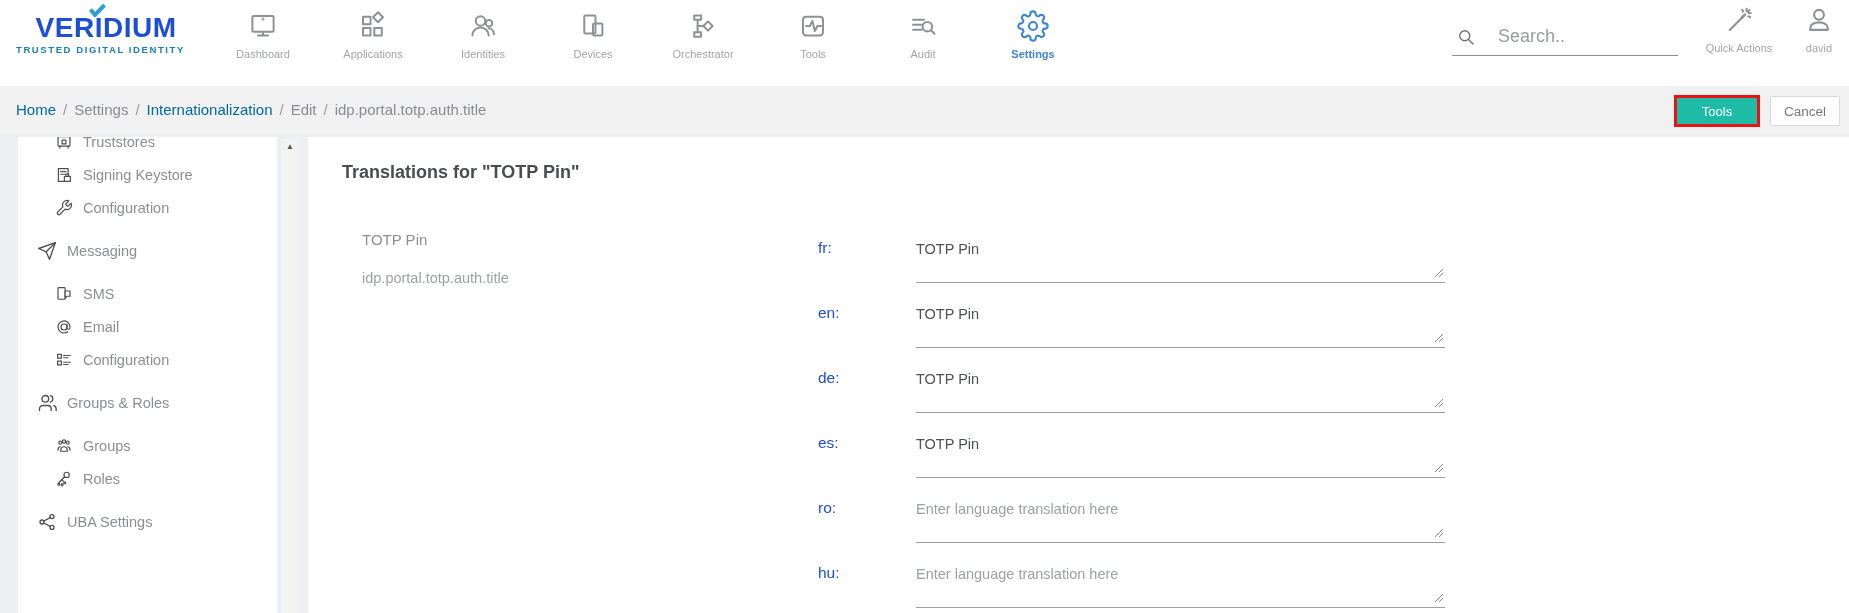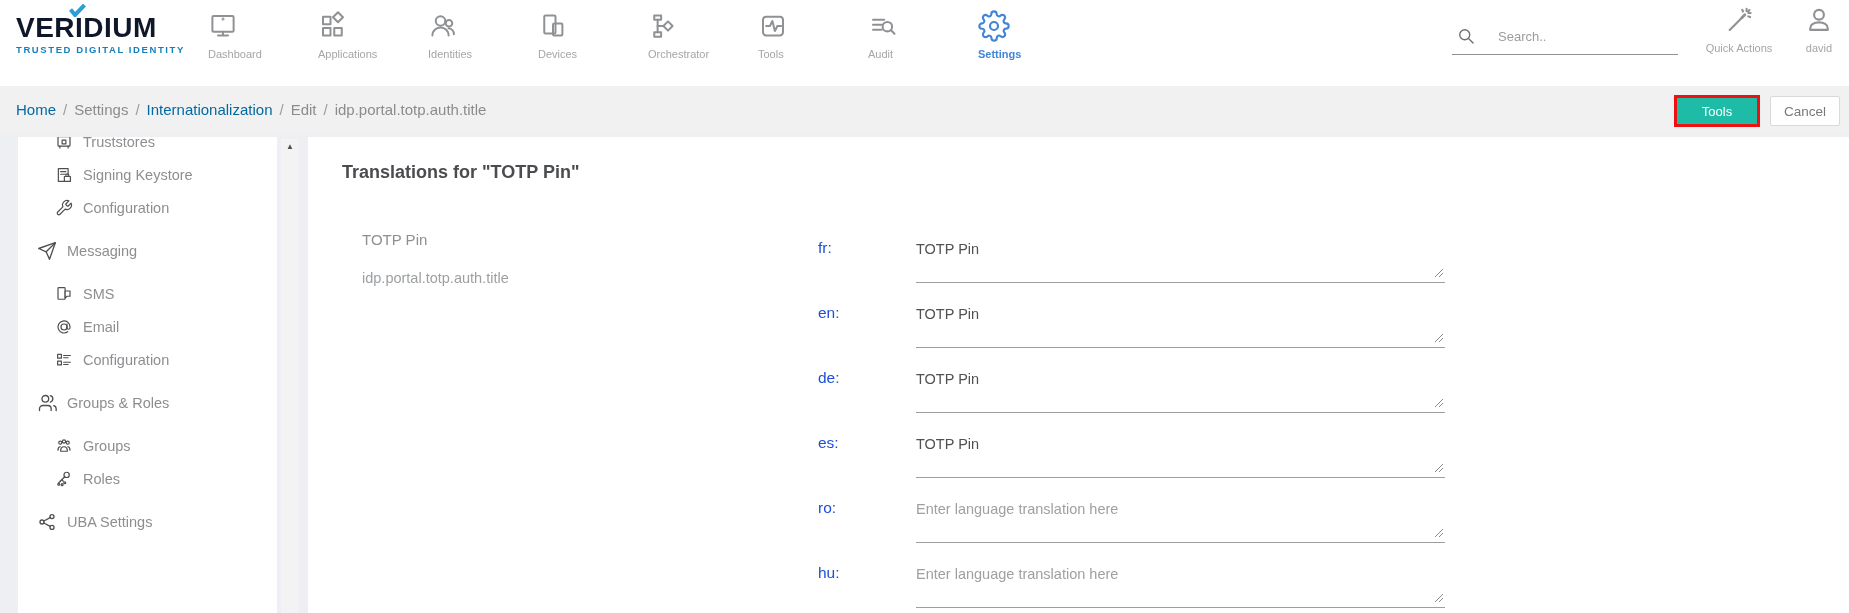--- a/index.html
+++ b/index.html
@@ -2,37 +2,37 @@
 <html><head>
 <meta charset="utf-8">
 <style>
   * { margin:0; padding:0; box-sizing:border-box; }
   html,body { width:1849px; height:613px; overflow:hidden; background:#edeff2;
               font-family:"Liberation Sans", sans-serif; }
 
   
   .topnav { position:relative; height:86px; background:#ffffff; }
   .logo { position:absolute; left:16px; top:13px; width:180px; }
-  .logo-word { font-size:28px; font-weight:700; color:#0f172a; letter-spacing:.5px; line-height:30px;}
+  .logo-word { font-size:28px; font-weight:700; color:#1d4ed8; letter-spacing:.5px; line-height:30px;text-align:center;}
   .logo-i { position:relative; display:inline-block; }
   .logo-check { position:absolute; left:-6px; top:-9px; }
   .logo-tag { font-size:9.5px; font-weight:700; color:#1680bd; letter-spacing:1.6px; margin-top:1px;}
 
   .nav-items { position:absolute; left:208px; top:10px; display:flex; }
-  .nav-item { width:110px; display:flex; flex-direction:column; align-items:flex-start; cursor:pointer; }
+  .nav-item { width:110px; display:flex; flex-direction:column; align-items:center; cursor:pointer; }
   .nav-item .nicon { height:32px; display:flex; align-items:center; justify-content:center; color:#8f9194; }
   .nav-item .nlabel { margin-top:6px; font-size:11px; color:#a3a5a8; }
   .nav-item.active .nicon { color:#4285d6; }
   .nav-item.active .nlabel { color:#4285d6; font-weight:700; }
 
   .search-wrap { position:absolute; left:1452px; top:26px; width:226px; border-bottom:1px solid #8f9194;
                  display:flex; align-items:center; padding-bottom:8px; }
   .search-wrap .sicon { color:#6d6f72; margin-left:4px; }
   .search-input { border:none; outline:none; background:transparent; margin-left:22px;
-                  font-size:13px; color:#a21caf; width:160px; font-family:"Liberation Sans",sans-serif;}
+                  font-size:18px; color:#a21caf; width:160px; font-family:"Liberation Sans",sans-serif;}
   .search-input::placeholder { color:#9a9ca0; }
 
   .top-mini { position:absolute; top:4px; display:flex; flex-direction:column; align-items:center; cursor:pointer;}
   .top-mini .nicon { height:32px; display:flex; align-items:center; justify-content:center; color:#8f9194; }
   .top-mini .nlabel { margin-top:6px; font-size:11px; color:#a3a5a8; }
   .qa { left:1694px; width:90px; }
   .usr { left:1790px; width:58px; }
 
   
   .crumbbar { position:relative; height:49px; background:#f1f1f2; }

